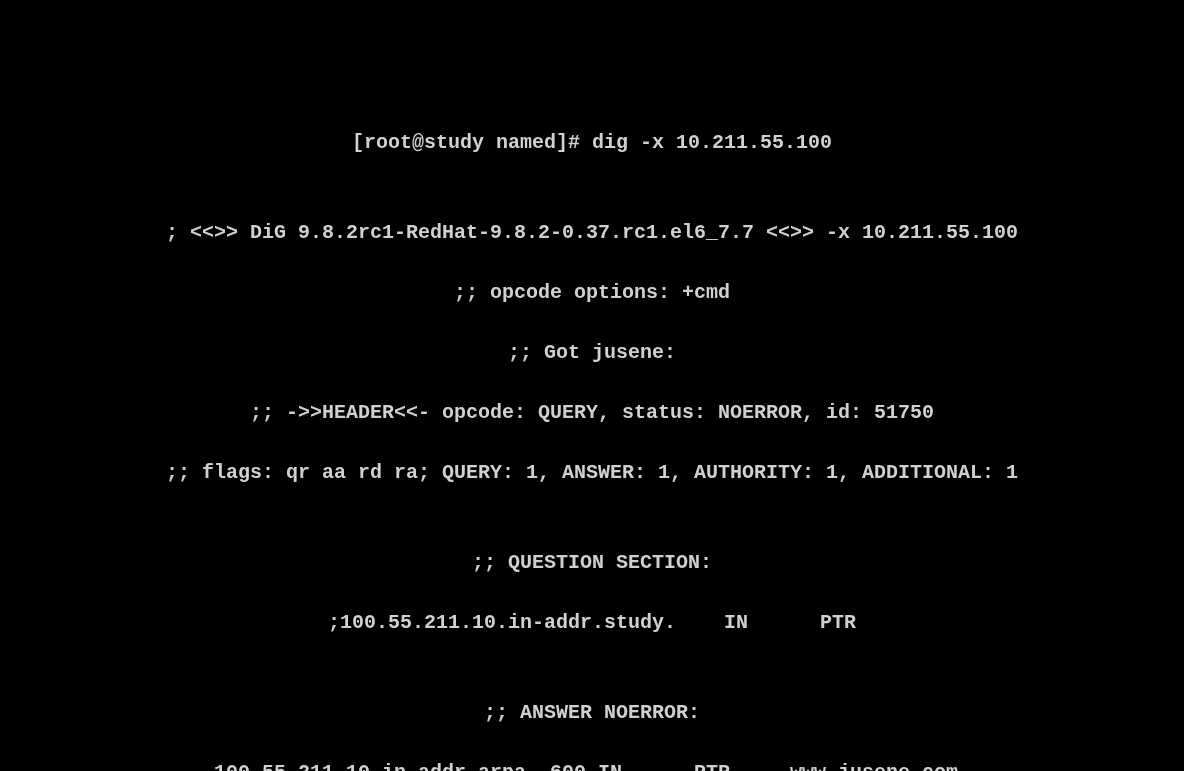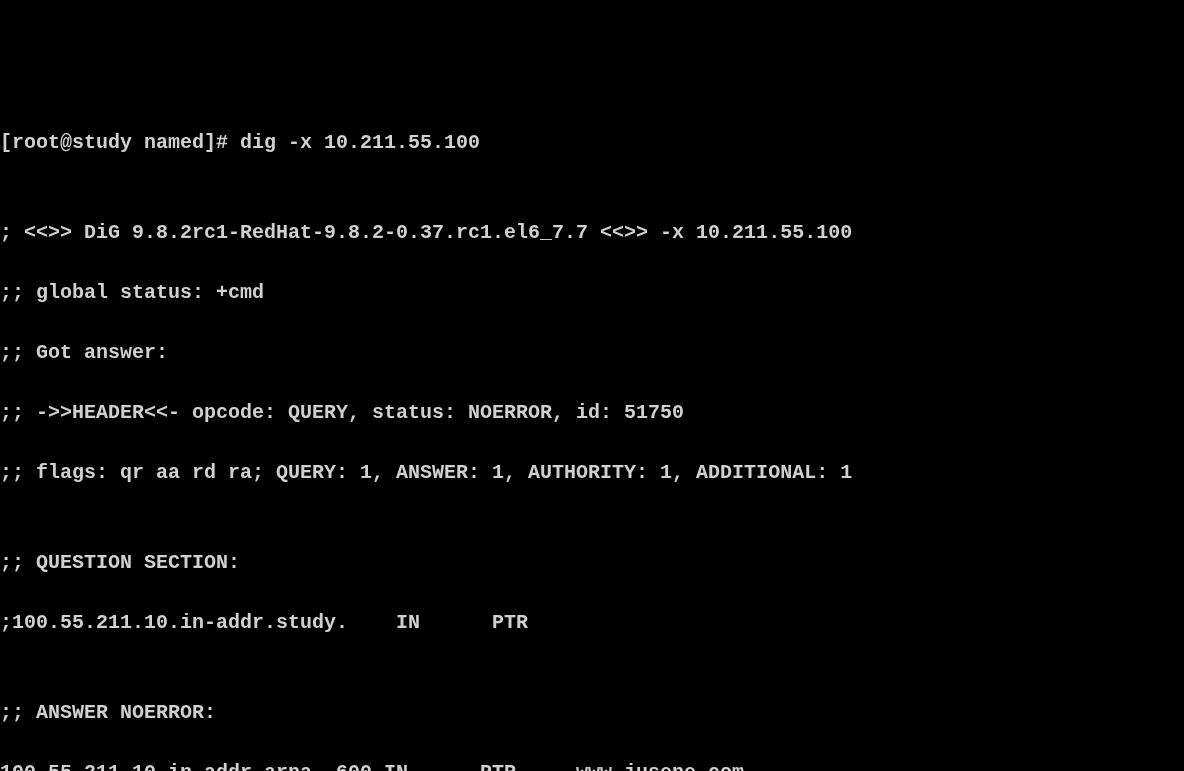--- a/index.html
+++ b/index.html
@@ -15,32 +15,33 @@
       font-weight: bold;
       line-height: 1.5;
       padding: 8px 0;
       white-space: pre;
       overflow: hidden;
       width: 1184px;
       height: 771px;
     }
     .line {
       display: block;
+      text-align: center;
     }
   </style>
 </head>
 <body>
 
 
 
 <span class="line">[root@study named]# dig -x 10.211.55.100</span>
 <span class="line"></span>
 <span class="line">; &lt;&lt;&gt;&gt; DiG 9.8.2rc1-RedHat-9.8.2-0.37.rc1.el6_7.7 &lt;&lt;&gt;&gt; -x 10.211.55.100</span>
-<span class="line">;; global status: +cmd</span>
-<span class="line">;; Got answer:</span>
+<span class="line">;; opcode options: +cmd</span>
+<span class="line">;; Got jusene:</span>
 <span class="line">;; -&gt;&gt;HEADER&lt;&lt;- opcode: QUERY, status: NOERROR, id: 51750</span>
 <span class="line">;; flags: qr aa rd ra; QUERY: 1, ANSWER: 1, AUTHORITY: 1, ADDITIONAL: 1</span>
 <span class="line"></span>
 <span class="line">;; QUESTION SECTION:</span>
 <span class="line">;100.55.211.10.in-addr.study.    IN      PTR</span>
 <span class="line"></span>
 <span class="line">;; ANSWER NOERROR:</span>
 <span class="line">100.55.211.10.in-addr.arpa. 600 IN      PTR     www.jusene.com.</span>
 <span class="line"></span>
 

